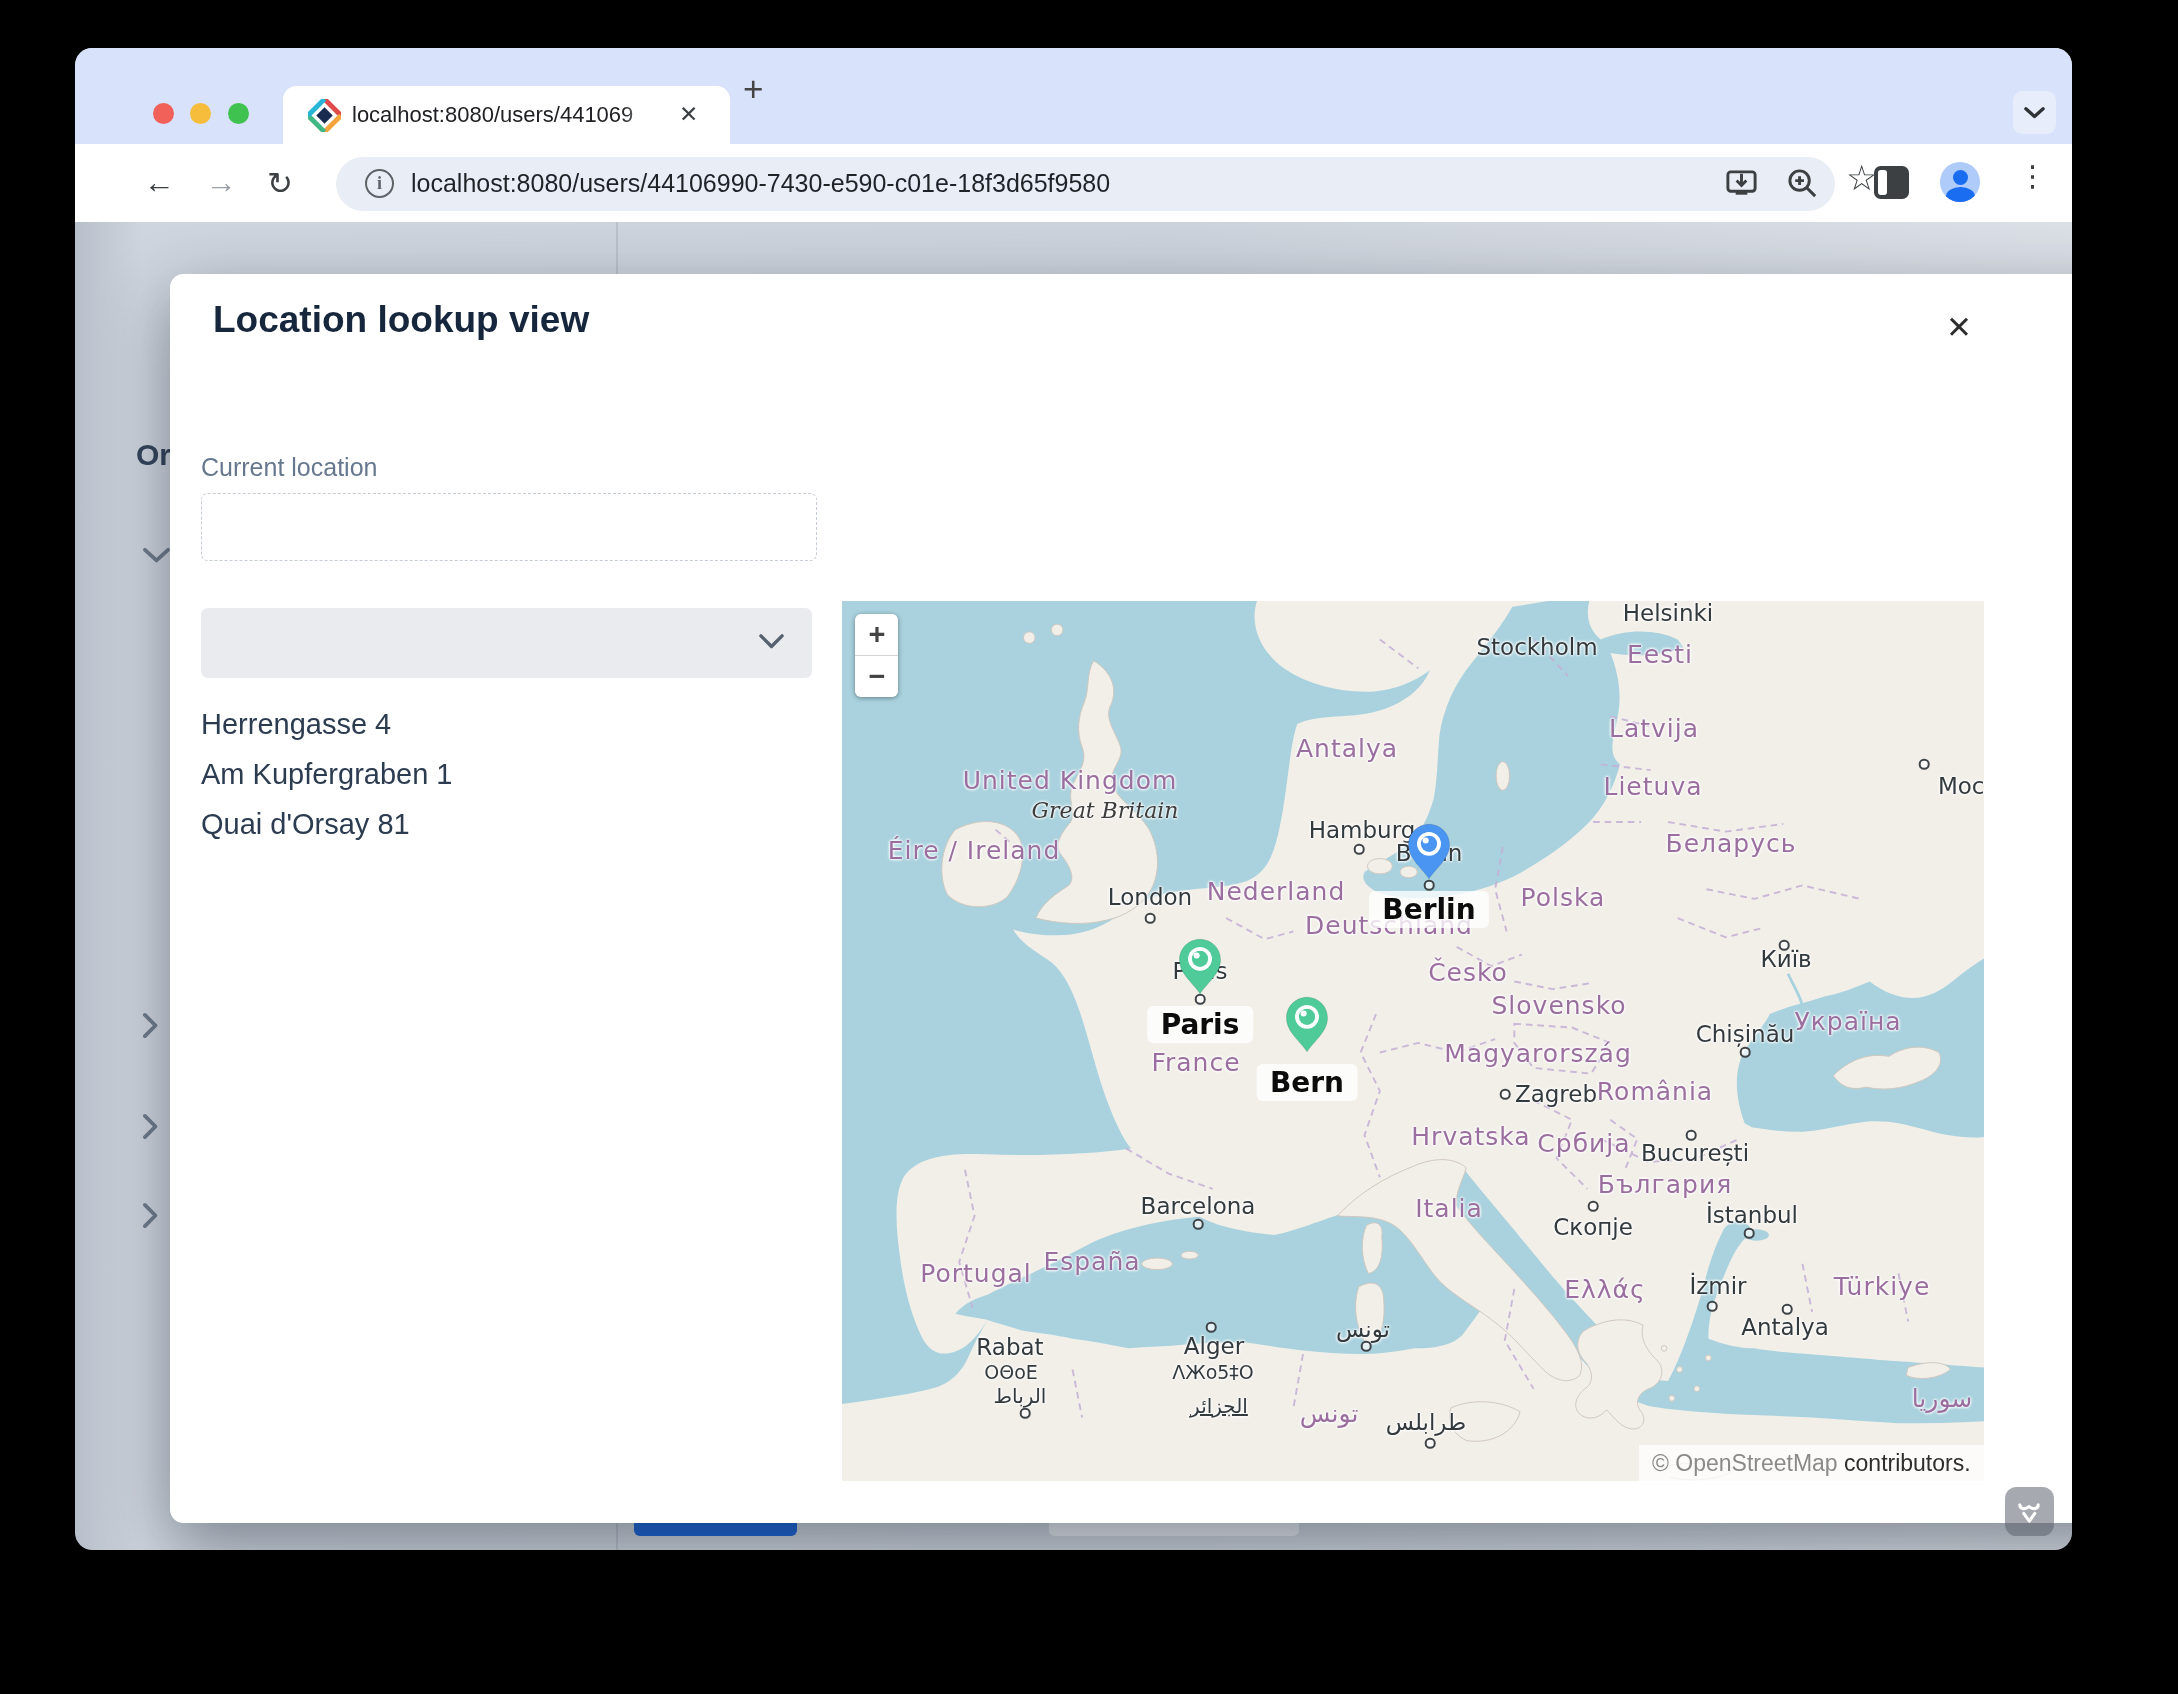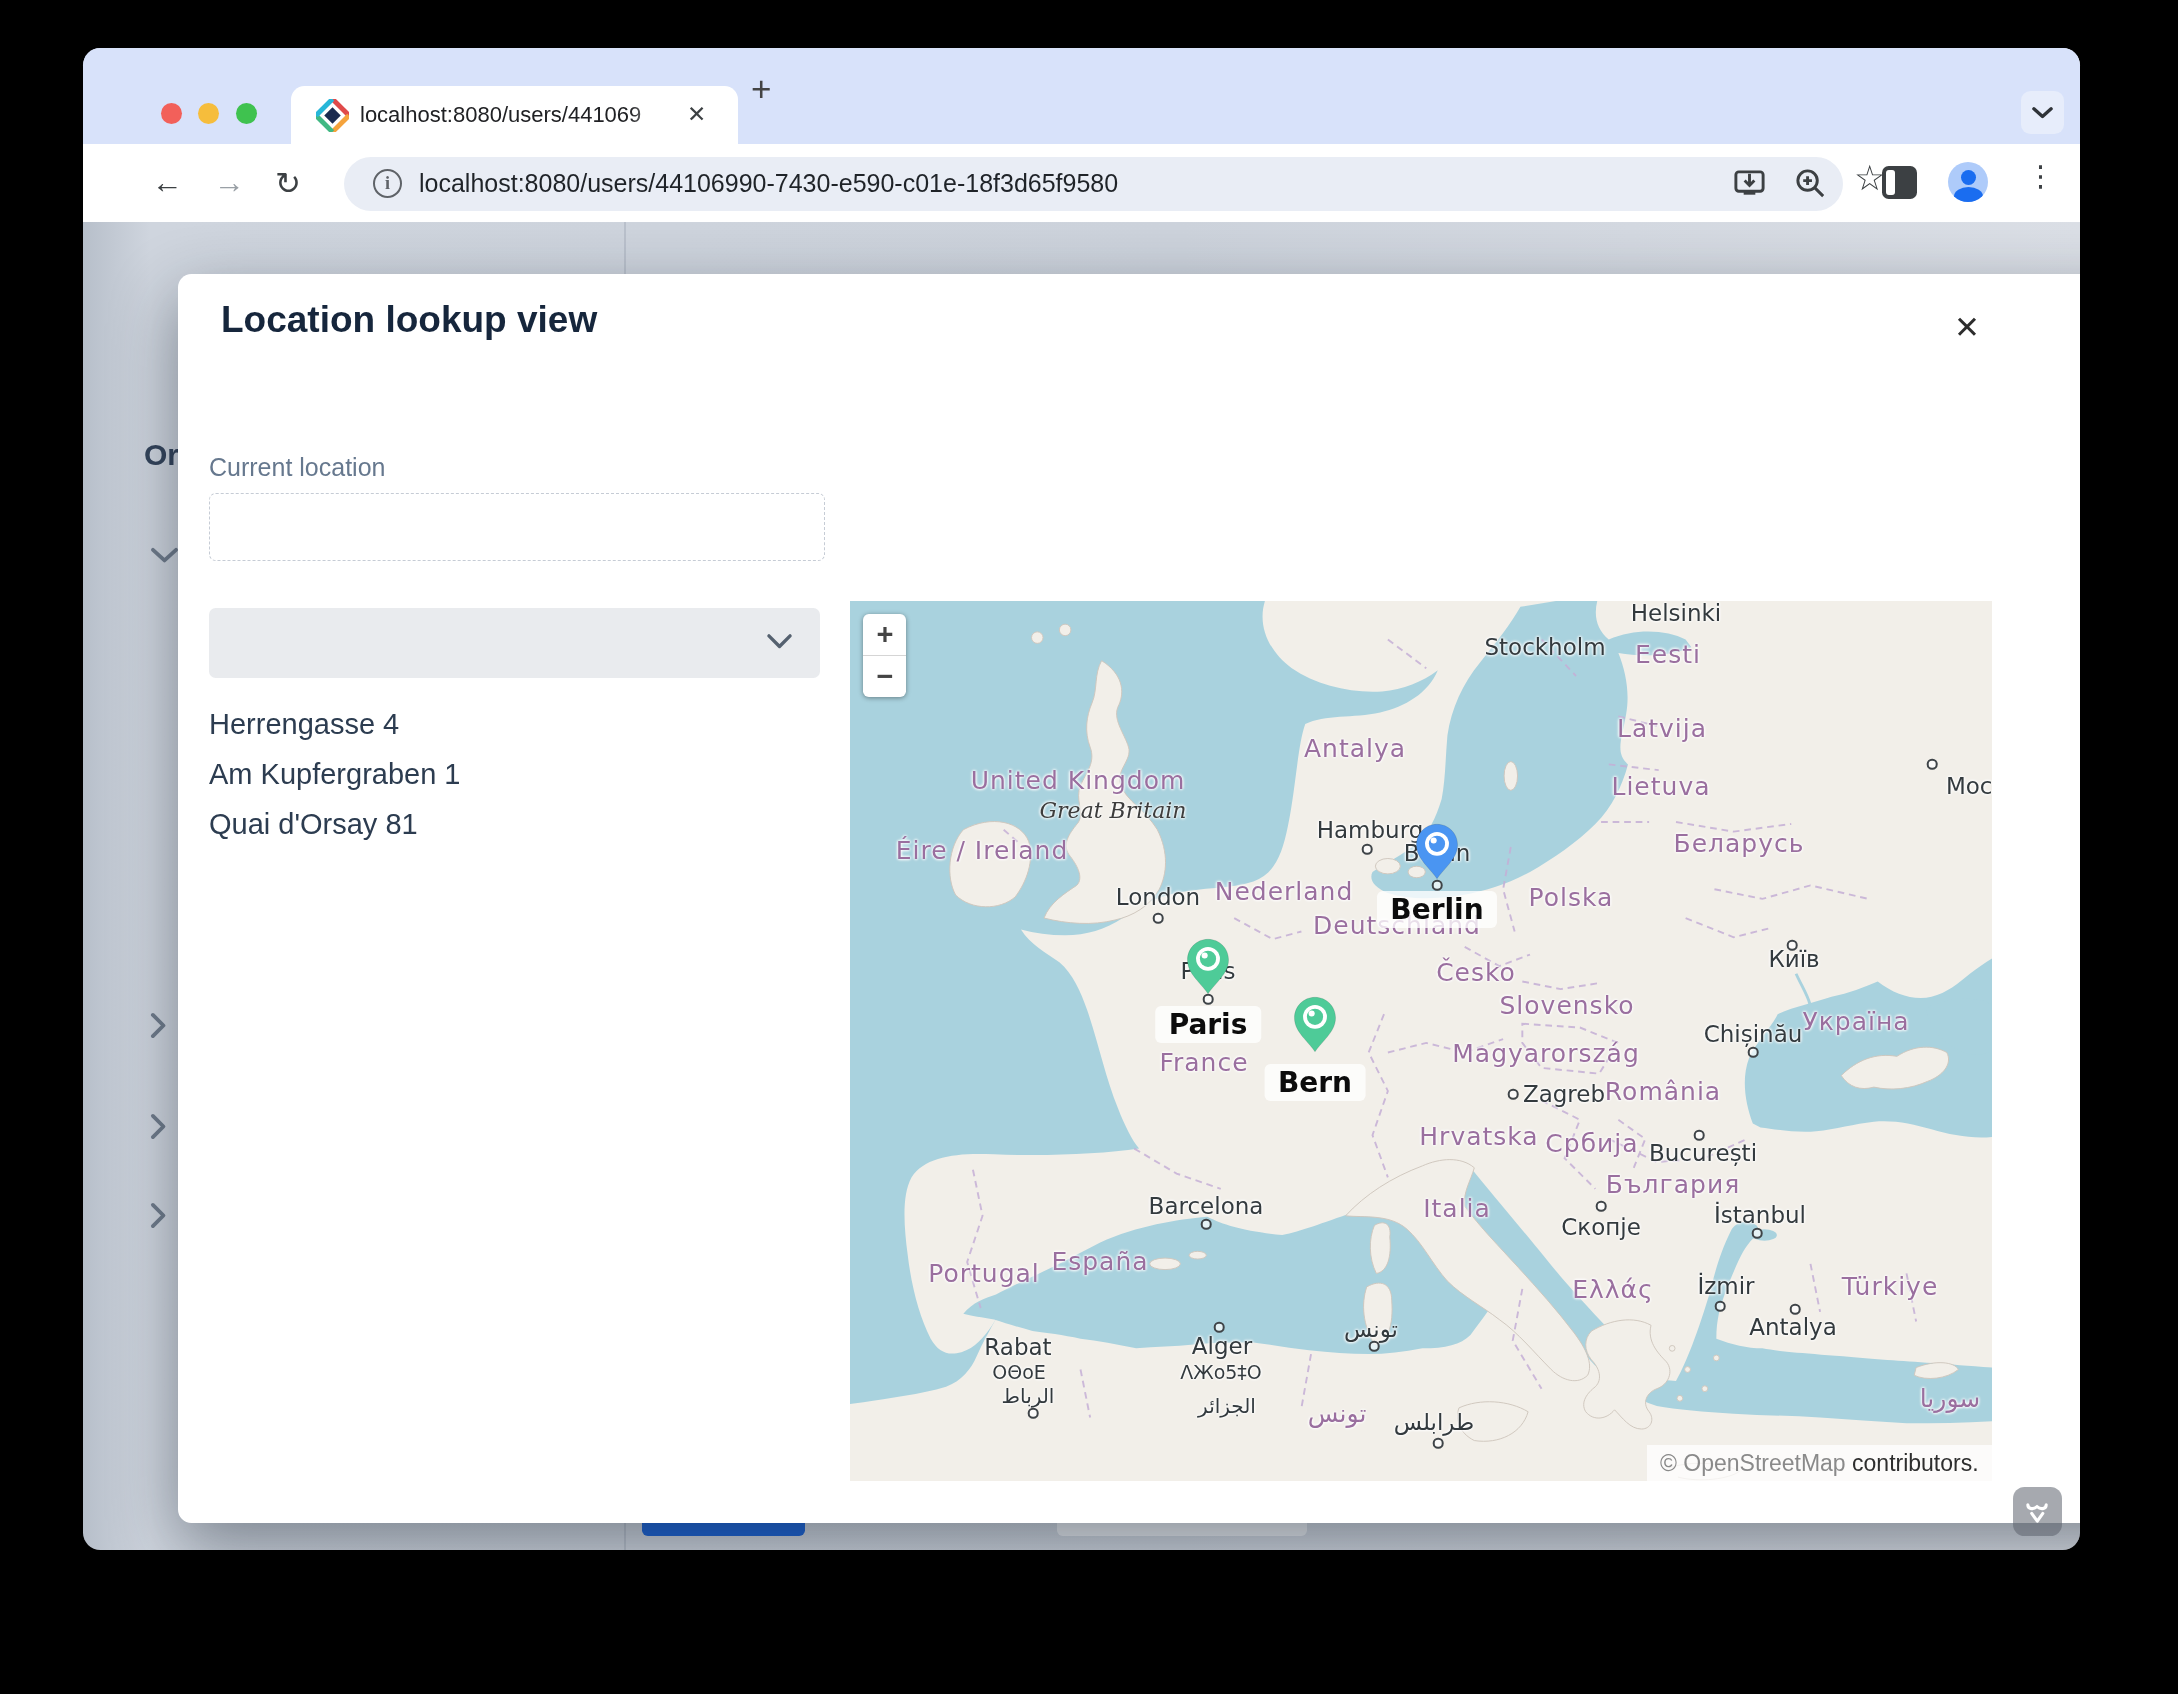--- a/index.html
+++ b/index.html
@@ -1,21 +1,21 @@
 <!DOCTYPE html>
 <html><head>
 <meta charset="utf-8">
 <style>
   html,body{margin:0;padding:0;background:#000;}
   *{box-sizing:border-box;font-family:"Liberation Sans",sans-serif;}
   #stage{position:relative;width:2179px;height:1695px;background:#000;overflow:hidden;}
 
   
   #win{position:absolute;left:75px;top:48px;width:1997px;height:1502px;border-radius:17.3px;overflow:hidden;
-       background:linear-gradient(90deg,#b7bfca 0,#cfd5de 67px,#cdd3dc 55%,#dbdfe6 100%);margin-left:8px;}
+       background:linear-gradient(90deg,#b7bfca 0,#cfd5de 67px,#cdd3dc 55%,#dbdfe6 100%);}
   #tabstrip{position:absolute;left:0;top:0;width:100%;height:96px;background:#d8e2fa;}
   .tl{position:absolute;top:55px;width:21px;height:21px;border-radius:50%;}
   #tab{position:absolute;left:208px;top:38px;width:447px;height:60px;background:#fff;border-radius:13.4px 13.4px 0 0;}
   #tab-title{position:absolute;left:69px;top:16.3px;width:317px;font-size:22px;color:#202124;white-space:nowrap;overflow:hidden;
              -webkit-mask-image:linear-gradient(90deg,#000 85%,transparent);mask-image:linear-gradient(90deg,#000 85%,transparent);}
   #tab-close{position:absolute;left:396px;top:15.4px;font-size:23px;color:#3c4043;cursor:default;}
   #newtab{position:absolute;left:668px;top:21px;font-size:35px;color:#444;font-weight:300;}
   #tablist-btn{position:absolute;left:1938px;top:43px;width:43px;height:43px;border-radius:9.6px;background:#e7edfb;display:flex;align-items:center;justify-content:center;}
   #toolbar{position:absolute;left:0;top:96px;width:100%;height:78px;background:#fff;}
   .navic{position:absolute;top:21px;font-size:31px;color:#3c4043;}
@@ -294,21 +294,21 @@
             <span class="mlabel country" style="left: 134px; top: 672px;">Portugal</span>
             <span class="mlabel country" style="left: 763px; top: 688px;">Ελλάς</span>
             <span class="mlabel city" style="left: 876px; top: 685px;">İzmir</span>
             <span class="mlabel country" style="left: 1040px; top: 685px;">Türkiye</span>
             <span class="mlabel city" style="left: 943px; top: 726px;">Antalya</span>
             <span class="mlabel city" style="left: 168px; top: 746px;">Rabat</span>
             <span class="mlabel sub" style="left: 169px; top: 771px;">ΟΘοΕ</span>
             <span class="mlabel ar" style="left: 178px; top: 795px;">الرباط</span>
             <span class="mlabel city" style="left: 372px; top: 745px;">Alger</span>
             <span class="mlabel sub" style="left: 371px; top: 771px;">ΛЖο5‡Ο</span>
-            <span class="mlabel ar" style="left: 377px; top: 805px;">الجزائر</span>
+            <span class="mlabel ar" style="left: 377px; top: 805px; text-decoration: underline;">الجزائر</span>
             <span class="mlabel city" style="left: 521px; top: 728px;">تونس</span>
             <span class="mlabel country" style="left: 487px; top: 812px;">تونس</span>
             <span class="mlabel city" style="left: 584px; top: 821px;">طرابلس</span>
             <span class="mlabel country" style="left: 1100px; top: 797px;">سوريا</span>
             <span class="mdot" style="left: 1082px; top: 163px;"></span>
             <span class="mdot" style="left: 517px; top: 248px;"></span>
             <span class="mdot" style="left: 308px; top: 317px;"></span>
             <span class="mdot" style="left: 942px; top: 344px;"></span>
             <span class="mdot" style="left: 903px; top: 451px;"></span>
             <span class="mdot" style="left: 663px; top: 493px;"></span>

